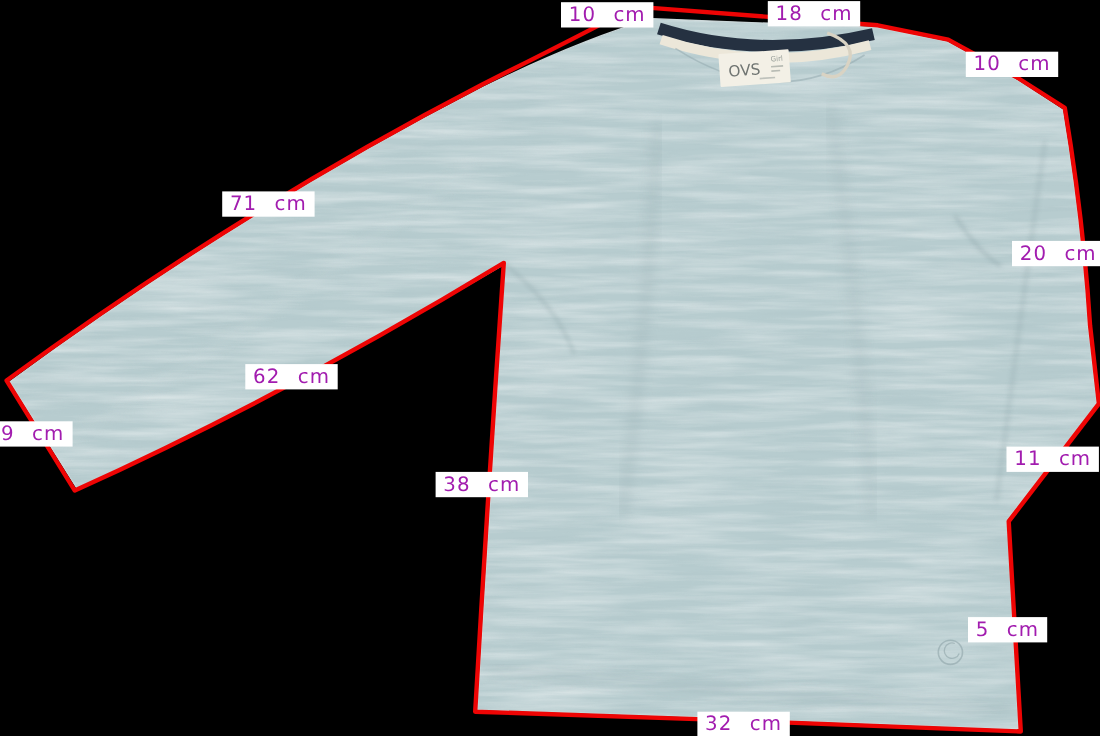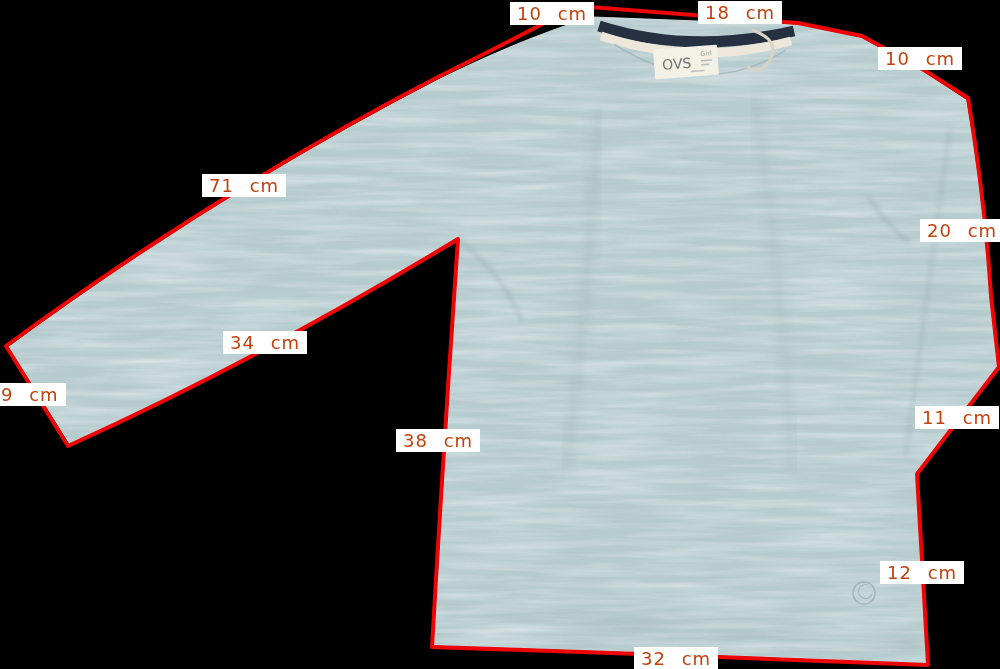--- a/index.html
+++ b/index.html
@@ -7,21 +7,21 @@
     position:relative;
     width:1000px;height:669px;
     background:#000;
     overflow:hidden;
     font-family:"DejaVu Sans",sans-serif;
   }
   .stage svg{position:absolute;left:0;top:0;}
   .mlabel{
     position:absolute;
     background:#ffffff;
-    color:#c2410c;
+    color:#a21caf;
     font-family:"DejaVu Sans",sans-serif;
     font-size:18px;
     line-height:21px;
     padding:1px 7px;
     white-space:nowrap;
     word-spacing:9px;
     letter-spacing:1px;
     z-index:5;
   }
 </style>
@@ -113,20 +113,20 @@
              L 6,346
              Q 216,192 438,77
              Q 526,33 577,6 Z" fill="none" stroke-width="4" stroke-linejoin="round" stroke-linecap="round" stroke="#ee0404"></path>
   </svg>
 
   <div class="mlabel" style="left:510px;top:2px">10 cm</div>
   <div class="mlabel" style="left:698px;top:1px">18 cm</div>
   <div class="mlabel" style="left:878px;top:47px">10 cm</div>
   <div class="mlabel" style="left:202px;top:174px">71 cm</div>
   <div class="mlabel" style="left:920px;top:219px">20 cm</div>
-  <div class="mlabel" style="left:223px;top:331px">34 cm</div>
+  <div class="mlabel" style="left:223px;top:331px">62 cm</div>
   <div class="mlabel" style="left:-6px;top:383px">9 cm</div>
   <div class="mlabel" style="left:396px;top:429px">38 cm</div>
   <div class="mlabel" style="left:915px;top:406px">11 cm</div>
-  <div class="mlabel" style="left:880px;top:561px">12 cm</div>
+  <div class="mlabel" style="left:880px;top:561px">5 cm</div>
   <div class="mlabel" style="left:634px;top:647px">32 cm</div>
 
 </div>
 
 </body></html>

